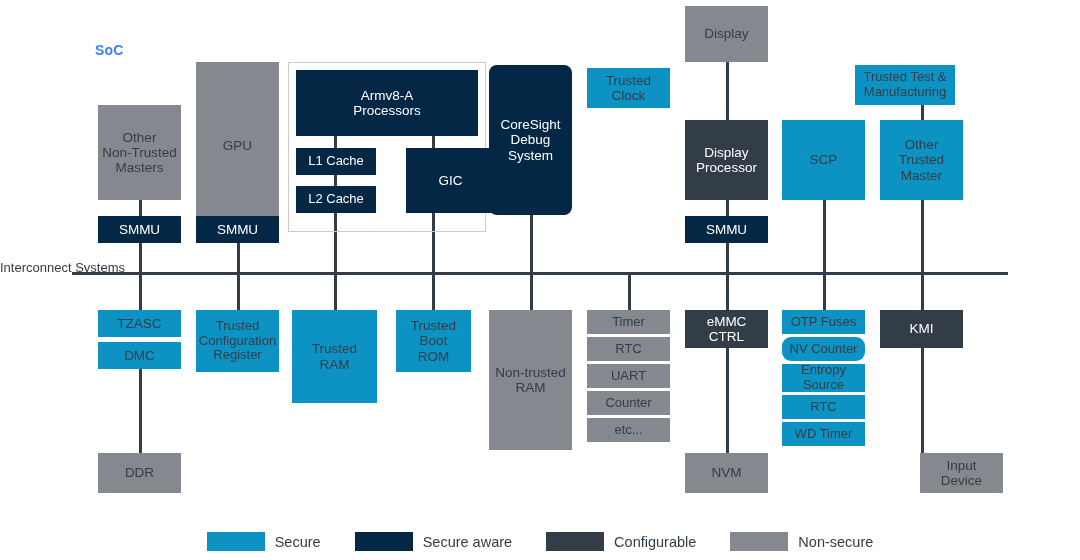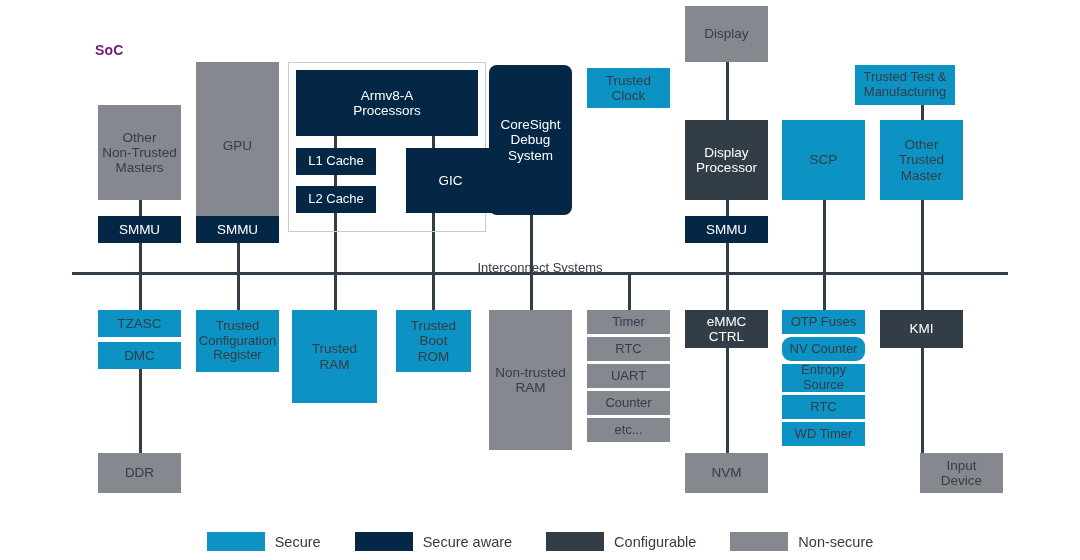--- a/index.html
+++ b/index.html
@@ -28,24 +28,24 @@
   .vline{width:3px;}
   .hline{height:3px;}
 
   .cluster-box{
     position:absolute;box-sizing:border-box;
     border:1.5px solid #c9cbcd;background:transparent;z-index:2;
   }
 
   #soc-title{
     position:absolute;left:95px;top:42px;
-    font-size:14px;font-weight:bold;color:#701a75;letter-spacing:.2px;
+    font-size:14px;font-weight:bold;color:#3b82f6;letter-spacing:.2px;
   }
   #bus-label{
-    position:absolute;left:0;top:260px;width:1080px;text-align:center;
+    position:absolute;left:0;top:260px;width:1080px;
     font-size:13px;color:#333d47;z-index:4;
   }
 
   #legend{
     position:absolute;left:0;top:532px;width:1080px;
     display:flex;justify-content:center;align-items:center;gap:34px;
     z-index:5;
   }
   .leg-item{display:flex;align-items:center;gap:10px;}
   .leg-sw{width:58px;height:19px;}

